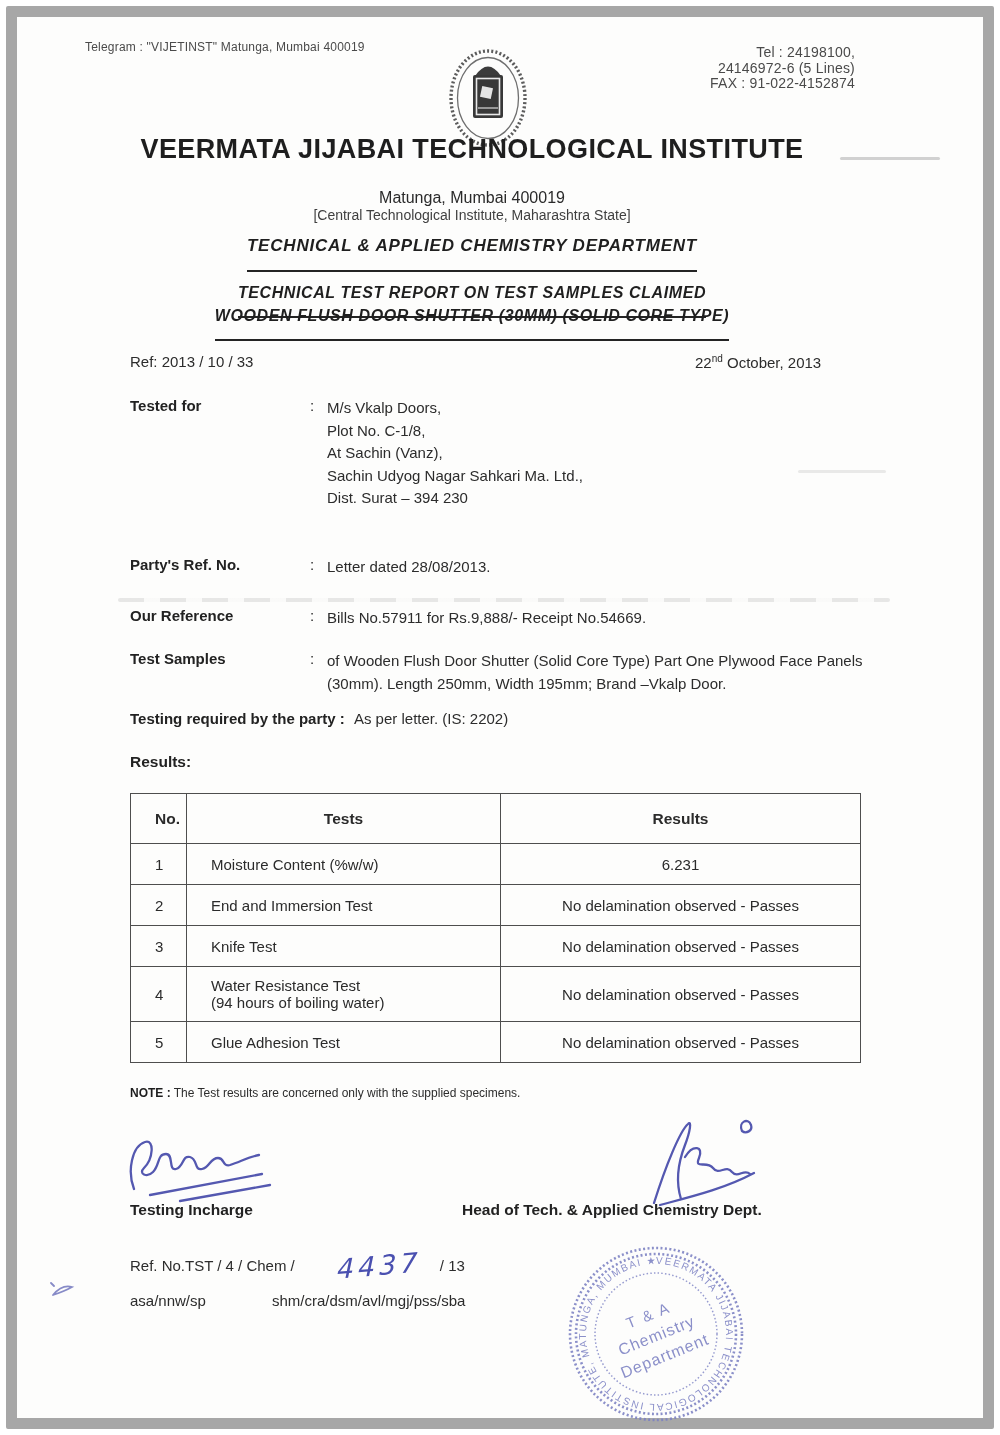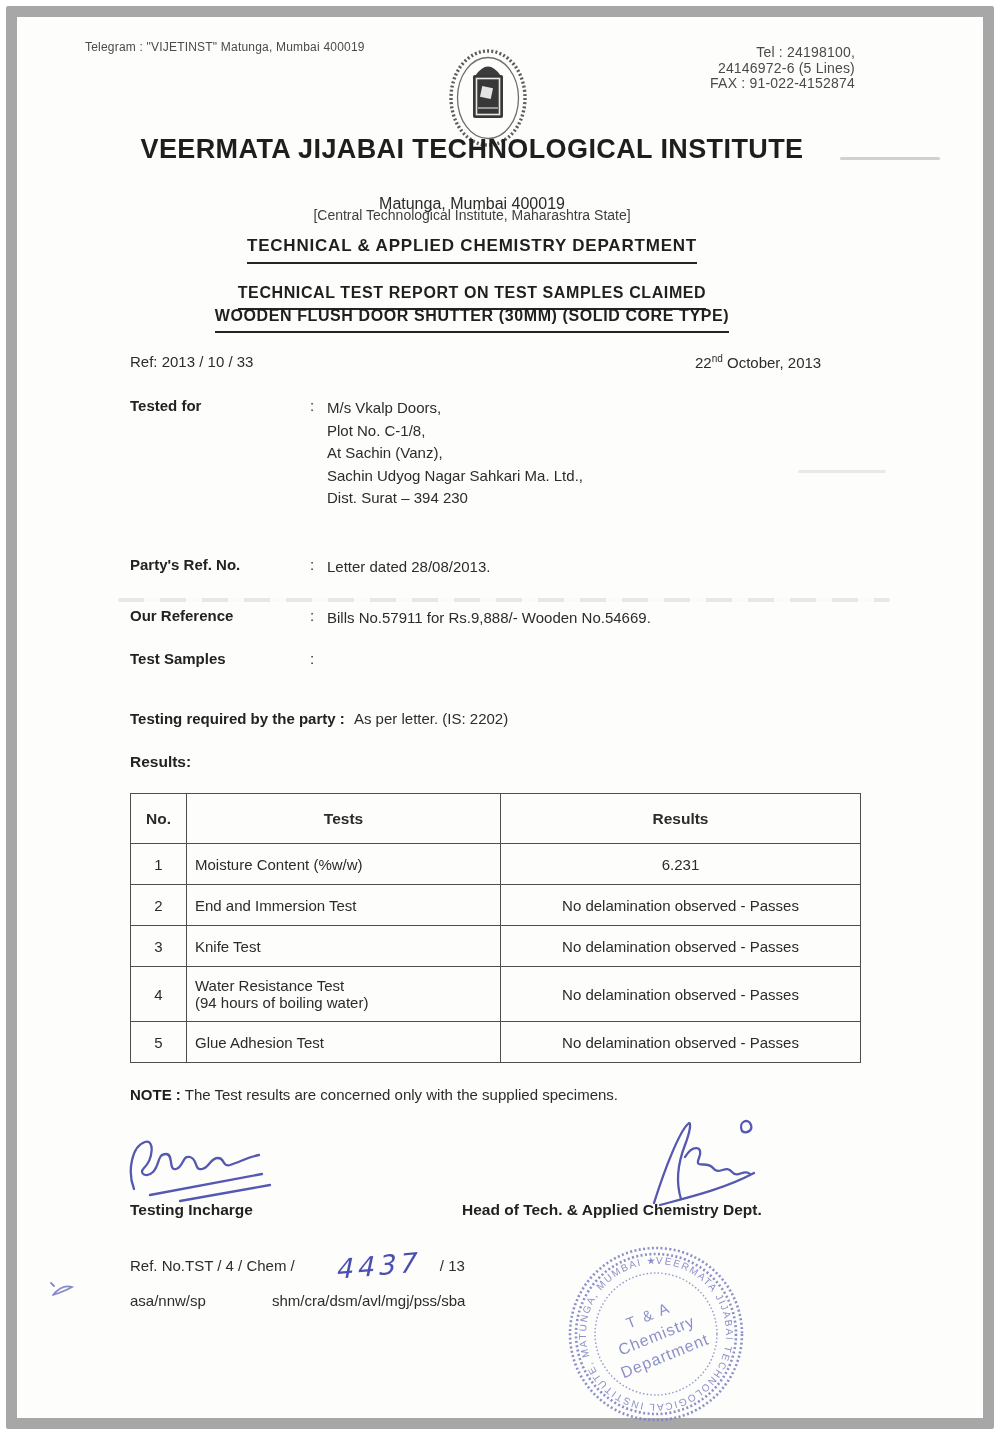--- a/index.html
+++ b/index.html
@@ -14,34 +14,34 @@
     position:absolute;left:6px;top:6px;right:6px;bottom:6px;
     border:11px solid #a7a7a7;border-radius:2px;
     background:#fdfdfc;
   }
   .abs{position:absolute;}
   .center{left:0;width:944px;text-align:center;}
   .small-head{font-size:12px;color:#4a4a4a;letter-spacing:0.2px;}
   .title{font-size:27px;font-weight:bold;color:#1e1e1e;letter-spacing:0.4px;}
   .subtitle{font-size:14px;color:#3f3f3f;margin-top:35px;}
   .addr{font-size:16px;color:#2a2a2a;}
-  .uhead{display:inline-block;border-bottom:2px solid #242424;padding-bottom:6px;
-         font-weight:bold;color:#1f1f1f;}
+  .uhead{display:inline-block;border-bottom:2px solid #242424;padding-bottom:14px;
+         font-weight:bold;color:#1f1f1f;font-style:italic;}
   .dept{font-size:17px;letter-spacing:0.8px;}
   .rep{font-size:16px;letter-spacing:0.6px;}
   .body-text{font-size:15px;color:#2c2c2c;}
   .label{font-weight:bold;color:#222;}
   .fieldrow{display:flex;}
   .fieldrow .lbl{width:180px;flex:none;font-weight:bold;color:#222;}
   .fieldrow .colon{width:17px;flex:none;}
   .fieldrow .val{flex:1;line-height:22.5px;}
   table.results{border-collapse:collapse;table-layout:fixed;width:730px;}
   table.results th, table.results td{
     border:1.6px solid #4e4e4e;font-size:15px;color:#2b2b2b;
-    padding:0 8px;vertical-align:middle;
+    padding:0 24px;vertical-align:middle;
   }
   table.results th{font-weight:bold;font-size:15.5px;height:49px;text-align:center;}
   td.c-no{text-align:center;}
   td.c-test{text-align:left;padding-left:22px;}
   td.c-res{text-align:center;}
   tr.r{height:41px;}
   tr.r-tall{height:55px;}
   .note b{color:#1d1d1d;}
   .sig-label{font-size:15.5px;font-weight:bold;color:#222;}
   .hand{
@@ -77,21 +77,21 @@
   <ellipse cx="56" cy="54" rx="30.5" ry="40.5" fill="none" stroke="#6f6f6f" stroke-width="1.3"></ellipse>
   <path d="M43,32 Q56,13 69,32 Z" fill="#3c3c3c"></path>
   <rect x="41" y="31" width="30" height="43" rx="2" fill="#383838"></rect>
   <rect x="44.5" y="34.5" width="23" height="36" fill="none" stroke="#e9e9e9" stroke-width="1.6"></rect>
   <rect x="49" y="43" width="11" height="11" fill="#e4e4e4" transform="rotate(12 54.5 48.5)"></rect>
   <line x1="46" y1="64" x2="66" y2="64" stroke="#d9d9d9" stroke-width="1.2"></line>
 </svg>
 
 <div class="abs center title" style="top:134px;">VEERMATA JIJABAI TECHNOLOGICAL INSTITUTE</div>
 <div class="abs center subtitle" style="top:172px;">[Central Technological Institute, Maharashtra State]</div>
-<div class="abs center addr" style="top:195px;">Matunga, Mumbai 400019</div>
+<div class="abs center addr" style="top:189px;">Matunga, Mumbai 400019</div>
 
 <div class="abs center" style="top:236px;">
   <span class="uhead dept">TECHNICAL &amp; APPLIED CHEMISTRY DEPARTMENT</span>
 </div>
 
 <div class="abs center" style="top:284px;text-align:center;">
   <span class="uhead rep">TECHNICAL TEST REPORT ON TEST SAMPLES CLAIMED</span>
 </div>
 <div class="abs center" style="top:307px;">
   <span class="uhead rep">WOODEN FLUSH DOOR SHUTTER (30MM) (SOLID CORE TYPE)</span>
@@ -116,26 +116,27 @@
 
 <div class="abs body-text fieldrow" style="left:130px;top:556px;width:740px;">
   <div class="lbl">Party's Ref. No.</div>
   <div class="colon">:</div>
   <div class="val">Letter dated 28/08/2013.</div>
 </div>
 
 <div class="abs body-text fieldrow" style="left:130px;top:607px;width:740px;">
   <div class="lbl">Our Reference</div>
   <div class="colon">:</div>
-  <div class="val">Bills No.57911 for Rs.9,888/- Wooden No.54669.</div>
+  <div class="val">Bills No.57911 for Rs.9,888/- Receipt No.54669.</div>
 </div>
 
 <div class="abs body-text fieldrow" style="left:130px;top:650px;width:755px;">
   <div class="lbl">Test Samples</div>
   <div class="colon">:</div>
+  <div class="val">of Wooden Flush Door Shutter (Solid Core Type) Part One Plywood Face Panels (30mm). Length 250mm, Width 195mm; Brand –Vkalp Door.</div>
 </div>
 
 <div class="abs body-text" style="left:130px;top:710px;">
   <span class="label">Testing required by the party :</span>
   <span style="margin-left:5px;">As per letter. (IS: 2202)</span>
 </div>
 
 <div class="abs body-text label" style="left:130px;top:753px;font-size:15.5px;">Results:</div>
 
 <table class="results abs" style="left:130px;top:793px;">
@@ -174,21 +175,21 @@
     <td class="c-res">No delamination observed - Passes</td>
   </tr>
   <tr class="r">
     <td class="c-no">5</td>
     <td class="c-test">Glue Adhesion Test</td>
     <td class="c-res">No delamination observed - Passes</td>
   </tr>
 </tbody>
   </table>
 
-<div class="abs body-text note" style="left:130px;top:1086px;font-size:15px;">
+<div class="abs body-text note" style="left:130px;top:1086px;font-size:12px;">
   <b>NOTE :</b><span> The Test results are concerned only with the supplied specimens.</span>
 </div>
 
 <svg class="abs" style="left:122px;top:1133px;" width="180" height="78" viewBox="0 0 180 78">
   <g fill="none" stroke="#3d42a6" stroke-width="2.3" stroke-linecap="round" opacity="0.88">
     <path d="M12,56 C5,38 10,13 23,9 C33,6 31,26 22,35 C16,41 25,45 31,39 C38,32 35,21 44,21 C52,21 46,38 54,36 C62,34 60,22 68,24 C76,26 72,38 80,36 C88,34 88,25 96,25 C103,25 100,34 108,32 C118,29 126,24 137,22"></path>
     <path d="M28,62 L140,41"></path>
     <path d="M58,68 L148,52"></path>
   </g>
 </svg>

